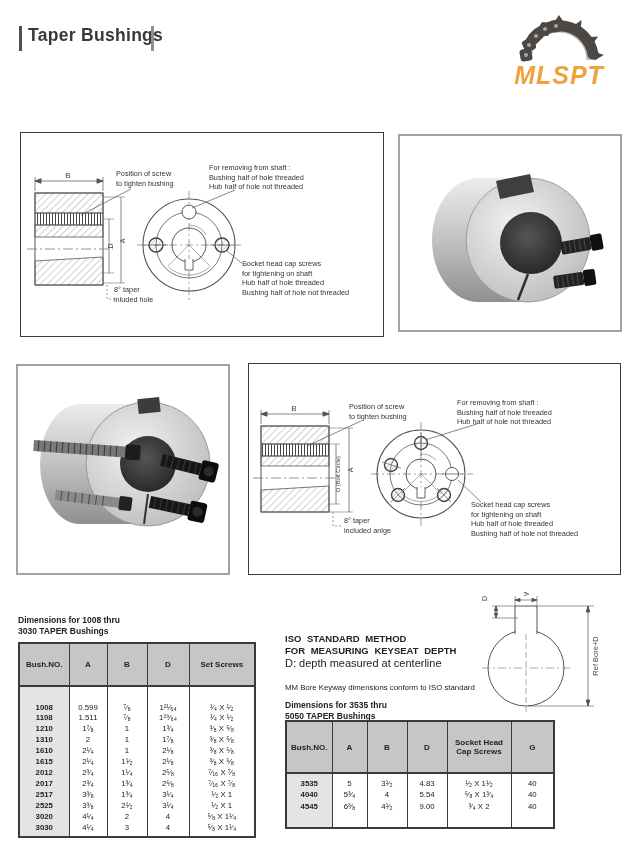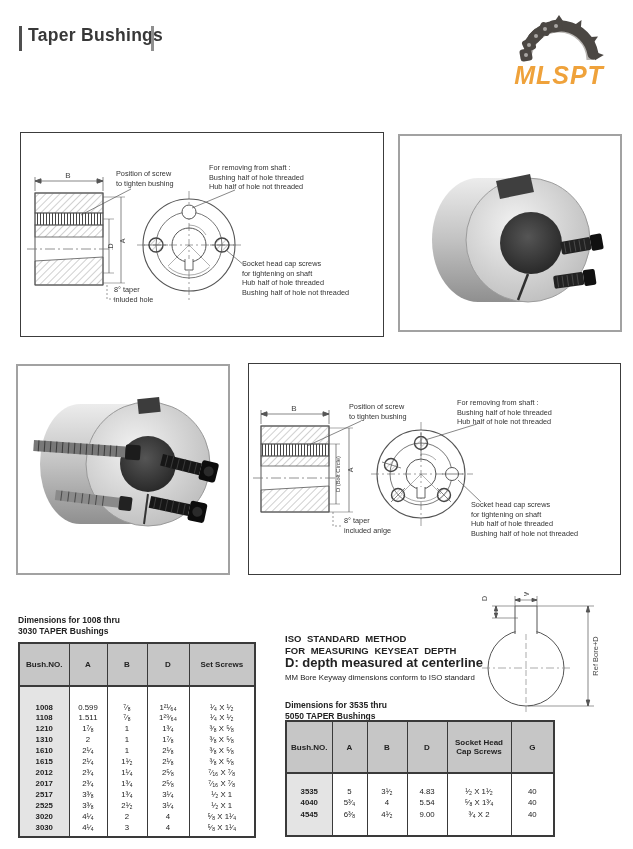--- a/index.html
+++ b/index.html
@@ -26,25 +26,25 @@
   
   table.dtable{position:absolute;border-collapse:collapse;table-layout:fixed;border:2px solid #3a3a3a;background:#fff}
   table.dtable th{background:#c6c6c6;border:1px solid #3a3a3a;border-bottom-width:2px;
                   font-size:8px;font-weight:bold;padding:16px 2px;color:#222}
   table.dtable td{border-left:1px solid #3a3a3a;border-right:1px solid #3a3a3a;
                   font-size:7.8px;text-align:center;padding:0 2px;color:#222}
   table.tblS td{height:11px}
   table.tblL td{height:12px}
   table.dtable td:first-child{background:#e4e4e4;font-weight:bold}
   table.tblS tbody tr:first-child td{padding-top:16px}
-  table.tblL tbody tr:first-child td{padding-top:13px}
+  table.tblL tbody tr:first-child td{padding-top:5px}
   
   .iso{position:absolute;color:#222}
   .iso .b1{font-size:9.5px;font-weight:bold;line-height:12px;word-spacing:3px}
-  .iso .b2{font-size:13px;font-weight:bold;line-height:12px}
+  .iso .b2{font-size:11px;font-weight:normal;line-height:12px}
   .iso .r1{font-size:7.8px;line-height:11px}
   .keyseat{position:absolute}
   .dimtxt{fill:#444}
 </style>
 </head>
 <body>
 
 <div class="page">
 
   <div class="vbar l"></div>
@@ -459,21 +459,21 @@
           <td style="height: 4px;"></td>
           <td style="height: 4px;"></td>
         </tr>
       </tbody>
   </table>
 
   <div class="iso" style="left:285px;top:633px;width:215px">
     <div class="b1">ISO STANDARD METHOD</div>
     <div class="b1">FOR MEASURING KEYSEAT DEPTH</div>
     <div class="b2">D: depth measured at centerline</div>
-    <div class="r1" style="margin-top:3px">MM Bore Keyway dimensions conform to ISO standard</div>
+    <div class="r1" style="margin-top:13px">MM Bore Keyway dimensions conform to ISO standard</div>
   </div>
 
   <svg class="keyseat" style="left:476px;top:592px" width="152" height="130" viewBox="0 0 152 130">
     <g stroke="#555" fill="none">
       <circle cx="50" cy="76" r="38" stroke-width="1"></circle>
       <rect x="39.5" y="13" width="21" height="27" fill="#fff" stroke="none"></rect>
       <path d="M39,42 L39,14 L61,14 L61,42" stroke-width="1"></path>
       <line x1="6" y1="76" x2="96" y2="76" stroke="#888" stroke-width="0.7" stroke-dasharray="8 3 2 3"></line>
       <line x1="50" y1="42" x2="50" y2="120" stroke="#888" stroke-width="0.7" stroke-dasharray="6 3"></line>
       <line x1="39" y1="14" x2="39" y2="4" stroke-width="0.6"></line>

